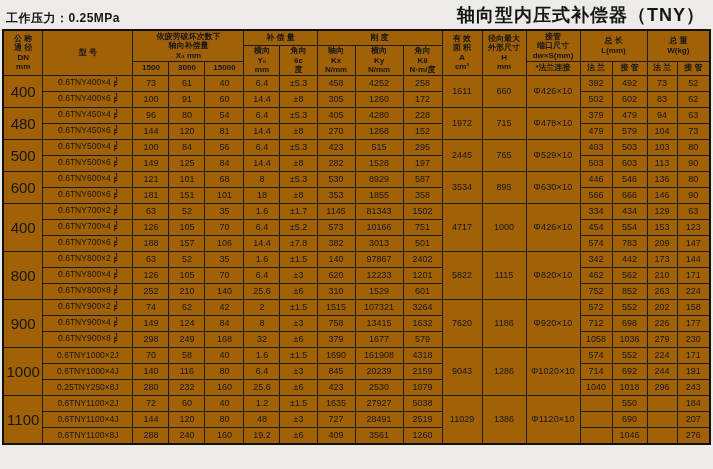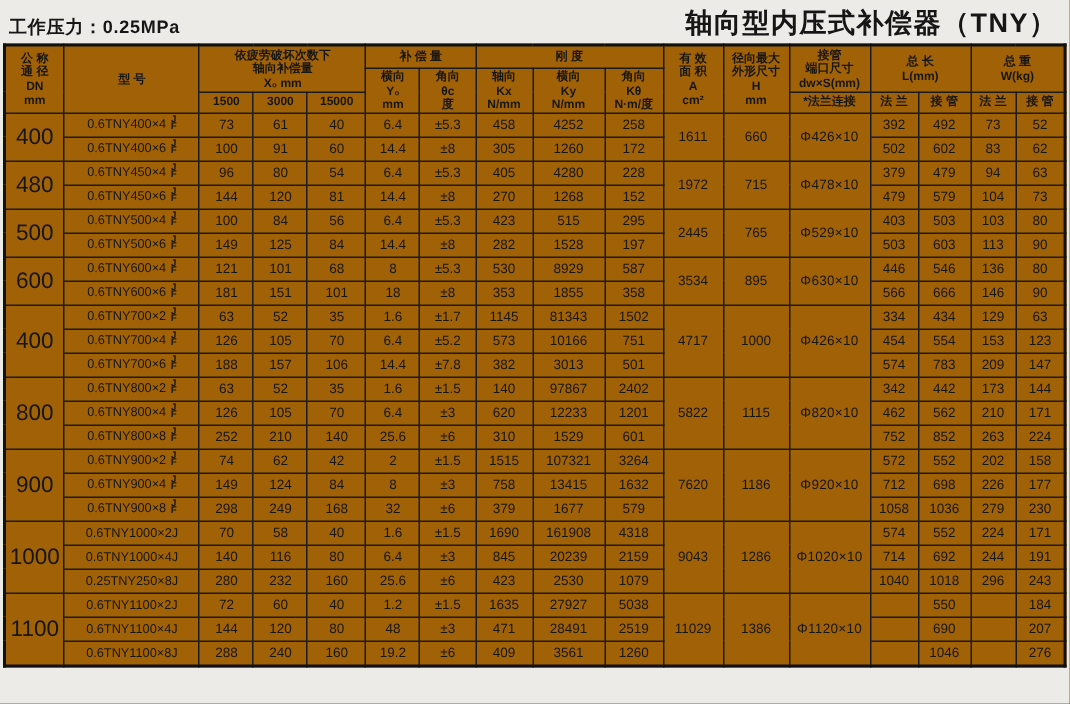--- a/index.html
+++ b/index.html
@@ -552,21 +552,21 @@
           <td></td>
           <td>184</td>
         </tr>
         <tr>
           <td class="model-cell"><span>0.6TNY1100×4J</span></td>
           <td>144</td>
           <td>120</td>
           <td>80</td>
           <td>48</td>
           <td>±3</td>
-          <td>471</td>
+          <td>727</td>
           <td>28491</td>
           <td>2519</td>
           <td></td>
           <td>690</td>
           <td></td>
           <td>207</td>
         </tr>
         <tr>
           <td class="model-cell"><span>0.6TNY1100×8J</span></td>
           <td>288</td>

